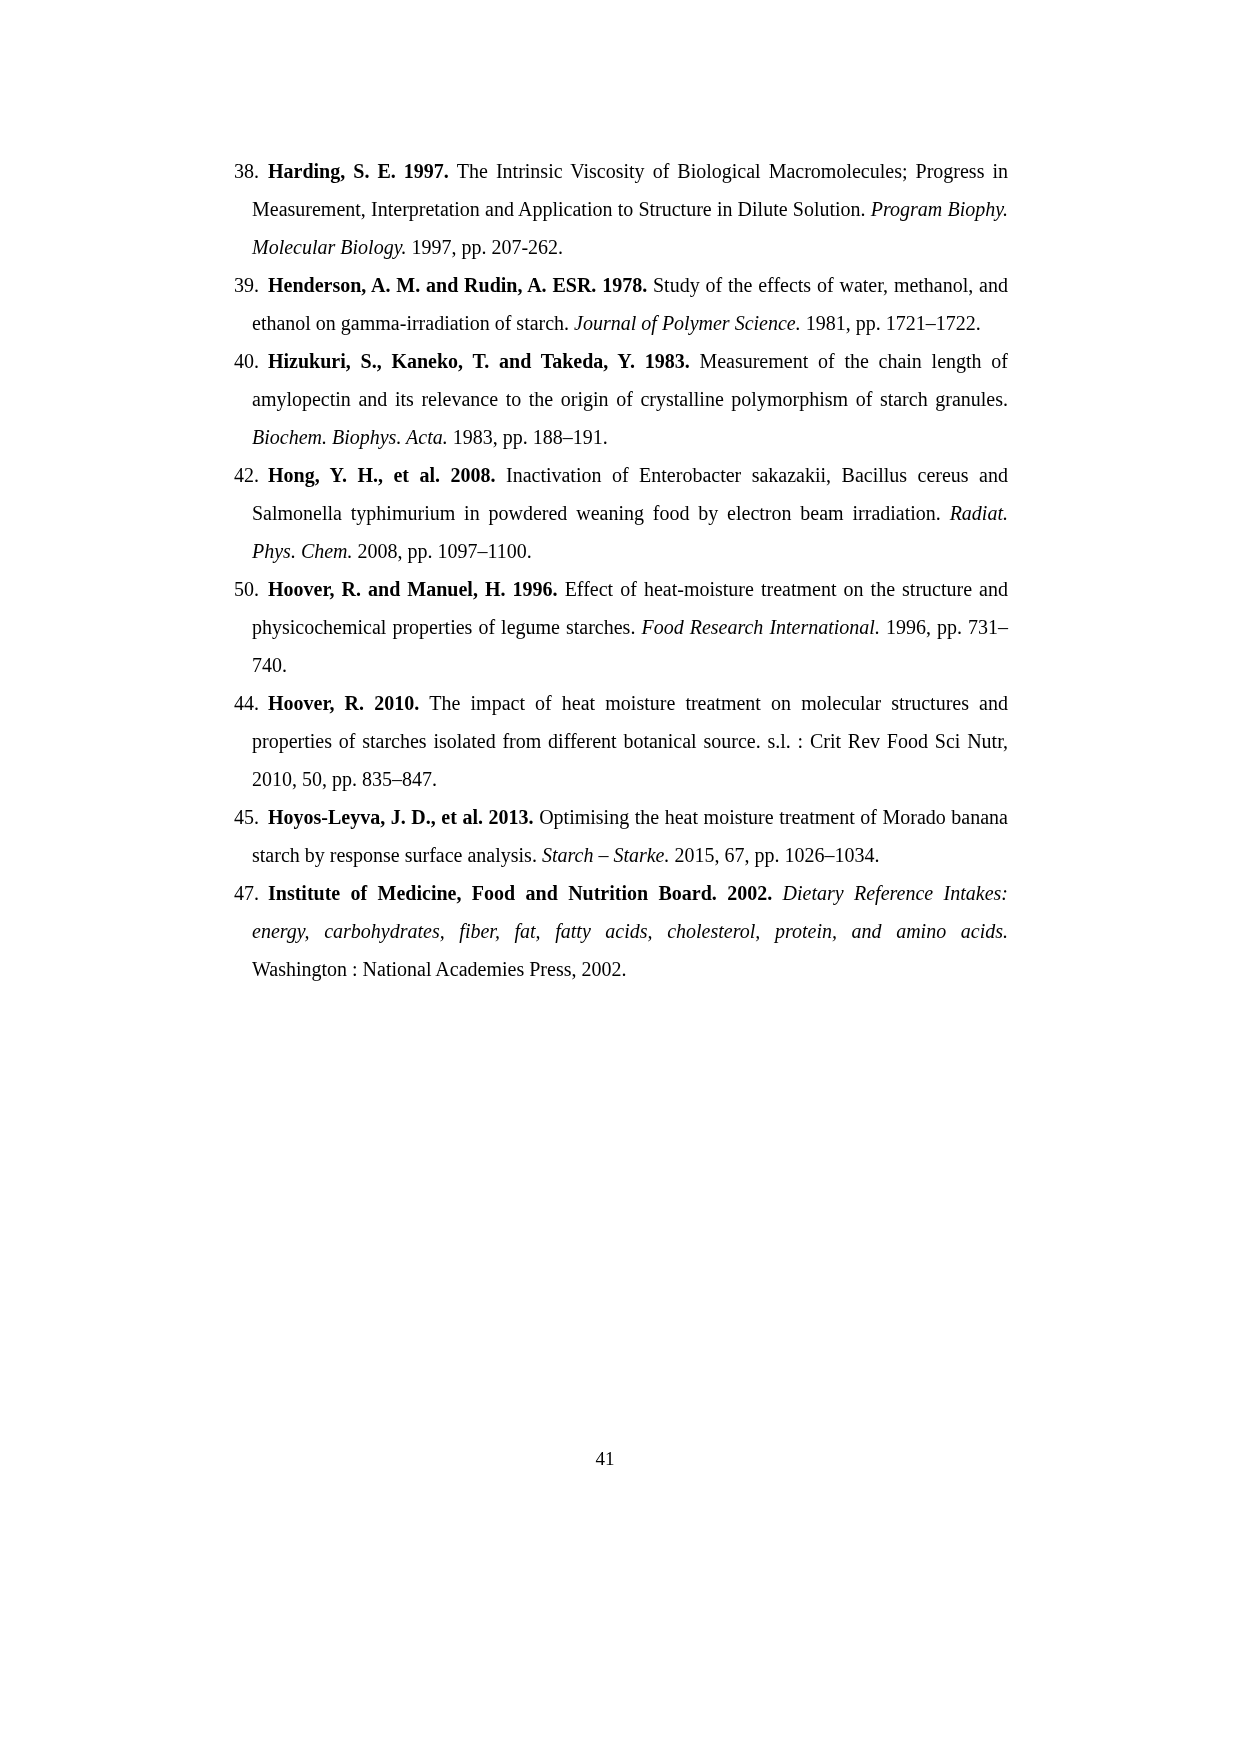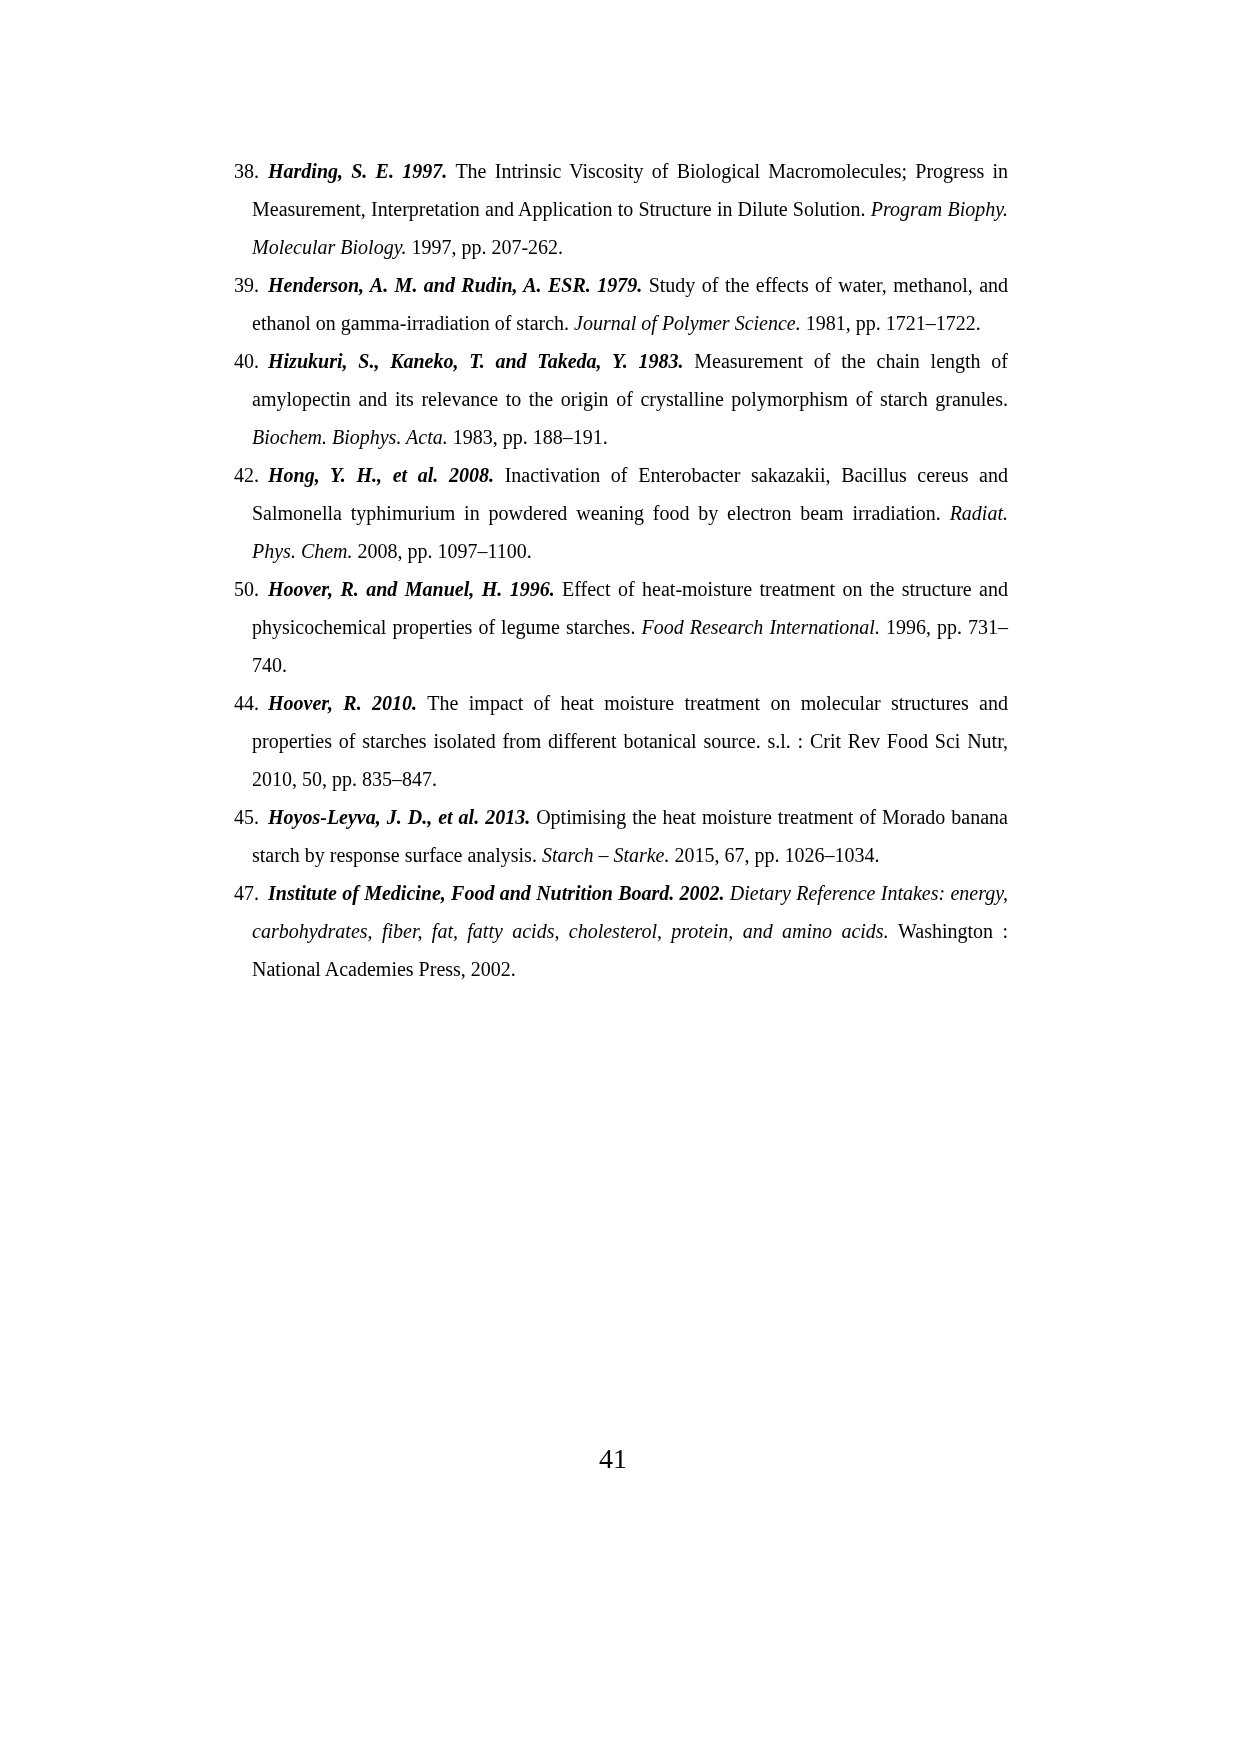--- a/index.html
+++ b/index.html
@@ -29,44 +29,44 @@
     padding-left: 34px;
     text-indent: -34px;
     margin: 0;
   }
   .ref-num {
     display: inline-block;
     width: 34px;
     text-indent: 0;
     margin-left: 16px;
   }
-  .seg-bold { font-weight: bold; font-style: italic; }
+  .seg-bold { font-weight: bold; }
   .seg-italic { font-style: italic; }
   .page-number {
     position: absolute;
     top: 1445px;
-    left: 218px;
+    left: 210px;
     width: 790px;
     text-align: center;
-    font-size: 28px;
+    font-size: 19px;
     line-height: 28px;
   }
 </style>
 </head>
 <body>
 
 <div class="page">
 
   <div class="ref-list">
   <div class="ref">
     <span class="ref-num">38.</span><span class="ref-text"><span class="seg-bold">Harding, S. E. 1997. </span><span class="seg-regular">The Intrinsic Viscosity of Biological Macromolecules; Progress in Measurement, Interpretation and Application to Structure in Dilute Solution. </span><span class="seg-italic">Program Biophy. Molecular Biology. </span><span class="seg-regular">1997, pp. 207-262.</span></span>
   </div>
 
   <div class="ref">
-    <span class="ref-num">39.</span><span class="ref-text"><span class="seg-bold">Henderson, A. M. and Rudin, A. ESR. 1979. </span><span class="seg-regular">Study of the effects of water, methanol, and ethanol on gamma-irradiation of starch. </span><span class="seg-italic">Journal of Polymer Science. </span><span class="seg-regular">1981, pp. 1721–1722.</span></span>
+    <span class="ref-num">39.</span><span class="ref-text"><span class="seg-bold">Henderson, A. M. and Rudin, A. ESR. 1978. </span><span class="seg-regular">Study of the effects of water, methanol, and ethanol on gamma-irradiation of starch. </span><span class="seg-italic">Journal of Polymer Science. </span><span class="seg-regular">1981, pp. 1721–1722.</span></span>
   </div>
 
   <div class="ref">
     <span class="ref-num">40.</span><span class="ref-text"><span class="seg-bold">Hizukuri, S., Kaneko, T. and Takeda, Y. 1983. </span><span class="seg-regular">Measurement of the chain length of amylopectin and its relevance to the origin of crystalline polymorphism of starch granules. </span><span class="seg-italic">Biochem. Biophys. Acta. </span><span class="seg-regular">1983, pp. 188–191.</span></span>
   </div>
 
 
   <div class="ref">
     <span class="ref-num">42.</span><span class="ref-text"><span class="seg-bold">Hong, Y. H., et al. 2008. </span><span class="seg-regular">Inactivation of Enterobacter sakazakii, Bacillus cereus and Salmonella typhimurium in powdered weaning food by electron beam irradiation. </span><span class="seg-italic">Radiat. Phys. Chem. </span><span class="seg-regular">2008, pp. 1097–1100.</span></span>
   </div>

